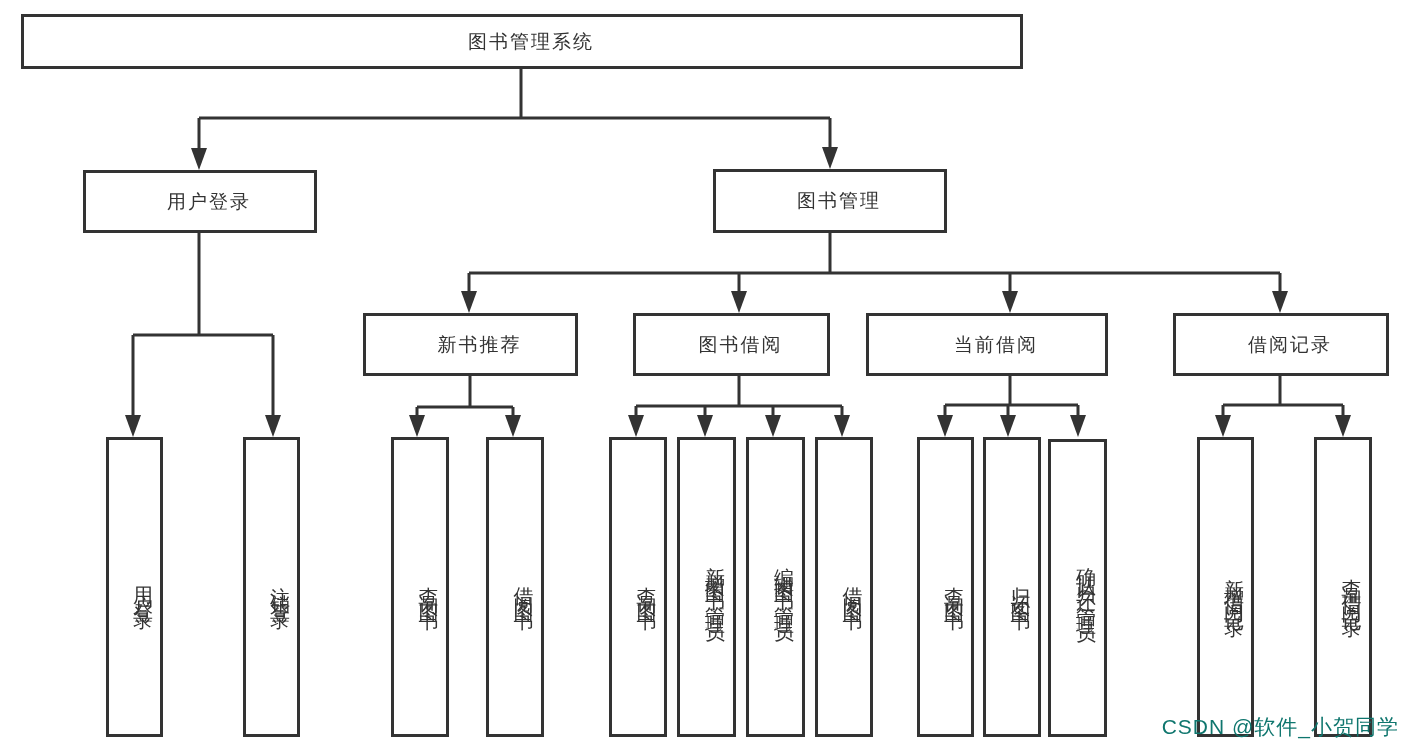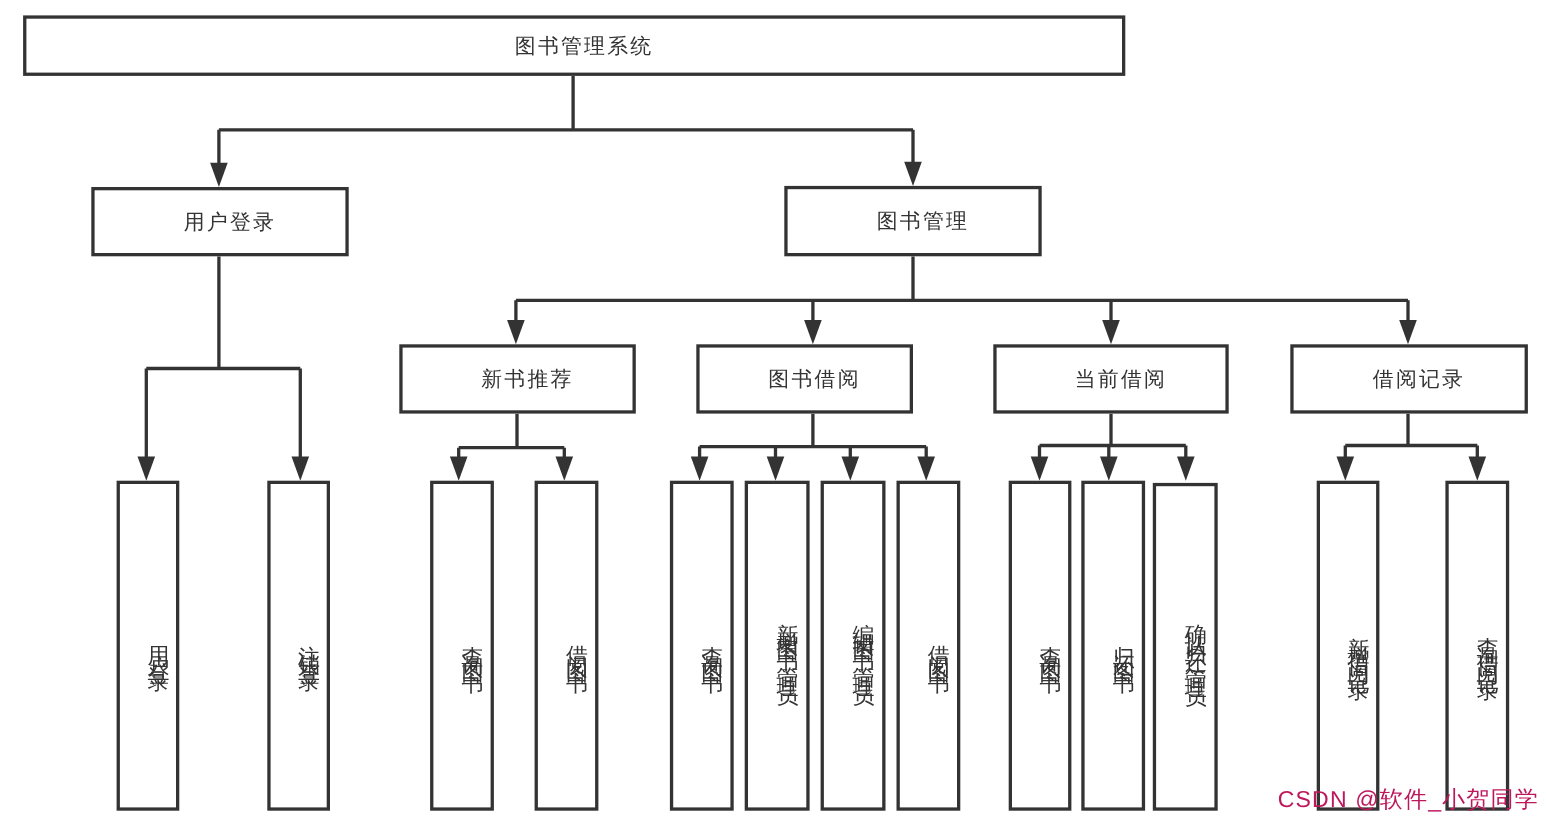--- a/index.html
+++ b/index.html
@@ -46,21 +46,21 @@
     text-orientation: mixed;
     font-size: 20px;
     letter-spacing: 8px;
     line-height: 1;
   }
   .watermark {
     position: absolute;
     right: 6px;
     bottom: 6px;
     font-size: 21px;
-    color: #be185d;
+    color: #0f766e;
     letter-spacing: 1px;
     white-space: nowrap;
     z-index: 3;
   }
 </style>
 </head>
 <body>
 
 <div class="canvas">
 
@@ -106,21 +106,21 @@
   <div class="node h" style="left:363px;top:313px;width:215px;height:63px">
     <span>新书推荐</span>
   </div>
 
   <div class="node h" style="left:713px;top:169px;width:234px;height:64px">
     <span>图书管理</span>
   </div>
   <div class="node h" style="left:633px;top:313px;width:197px;height:63px">
     <span>图书借阅</span>
   </div>
-  <div class="node h" style="left:903px;top:313px;width:214px;height:63px">
+  <div class="node h" style="left:866px;top:313px;width:242px;height:63px">
     <span>当前借阅</span>
   </div>
   <div class="node h" style="left:1173px;top:313px;width:216px;height:63px">
     <span>借阅记录</span>
   </div>
 
   <div class="node v" style="left:106px;top:437px;width:57px;height:300px">
     <span>用户登录</span>
   </div>
   <div class="node v" style="left:243px;top:437px;width:57px;height:300px">

